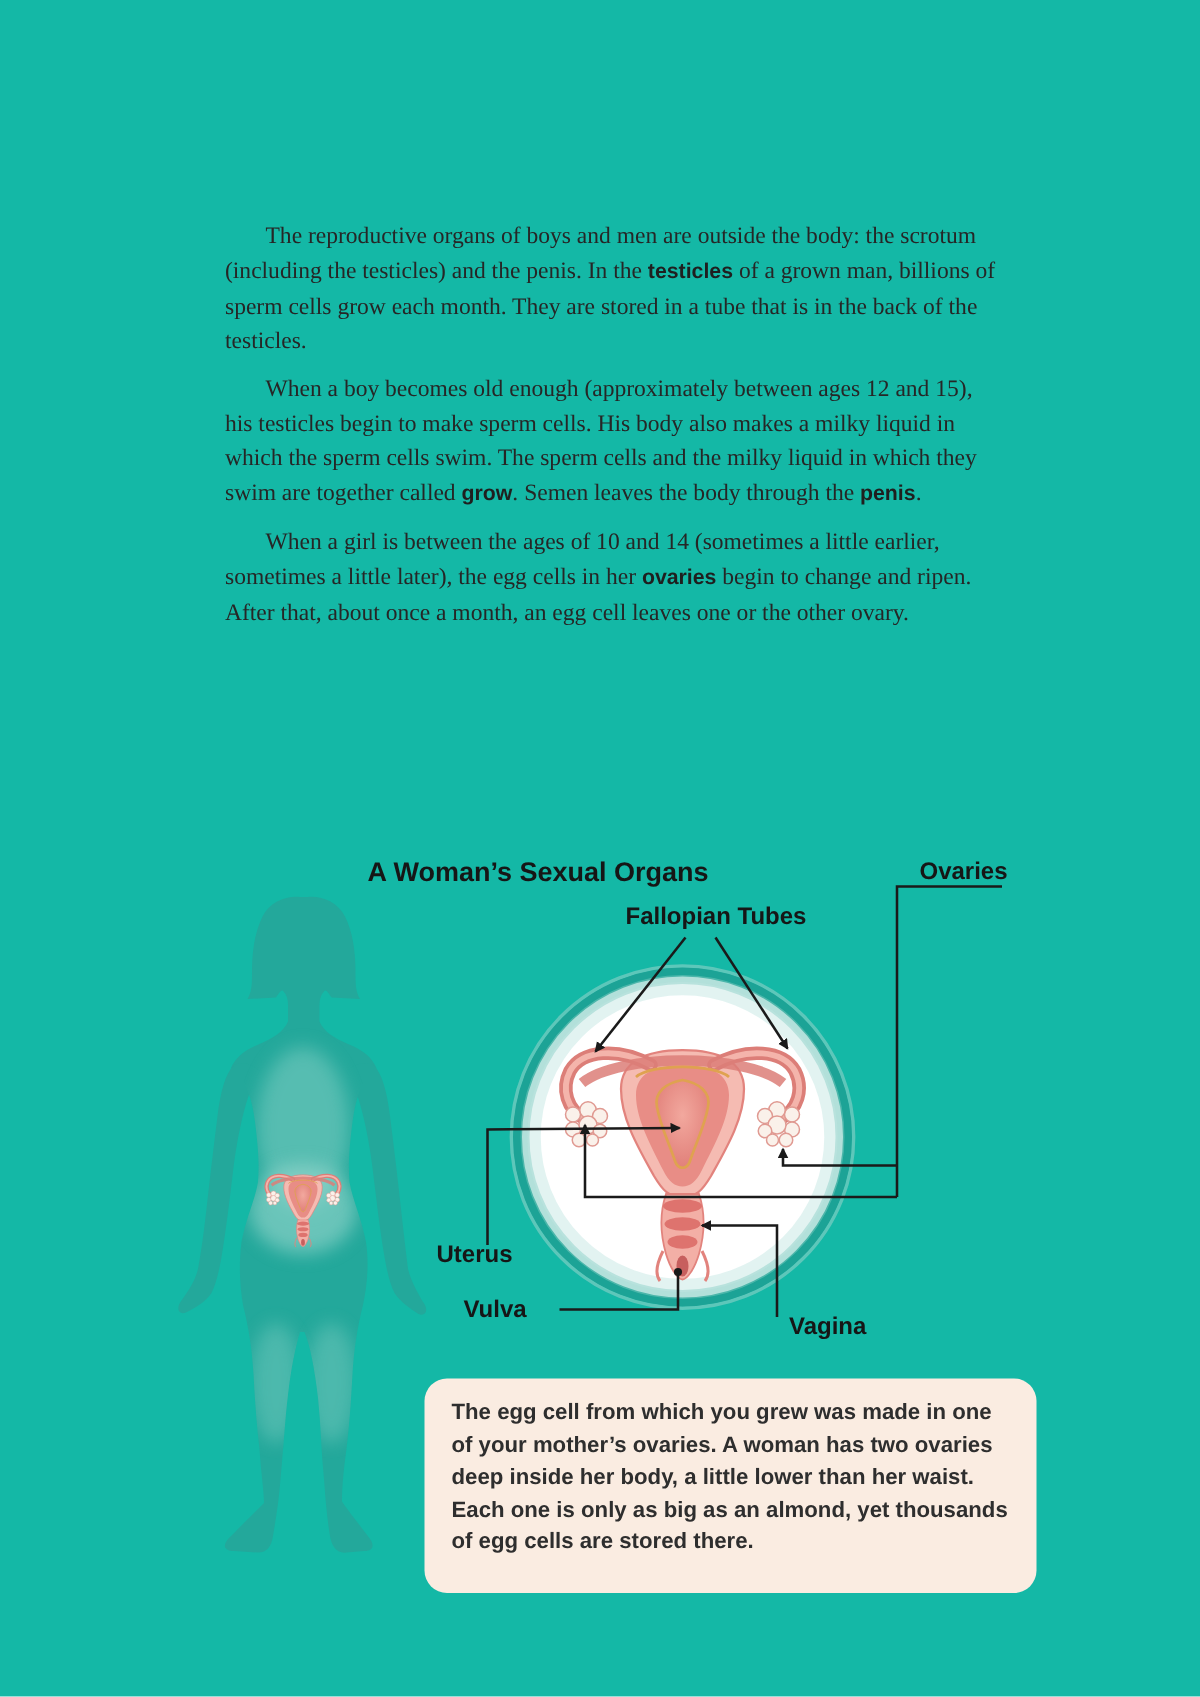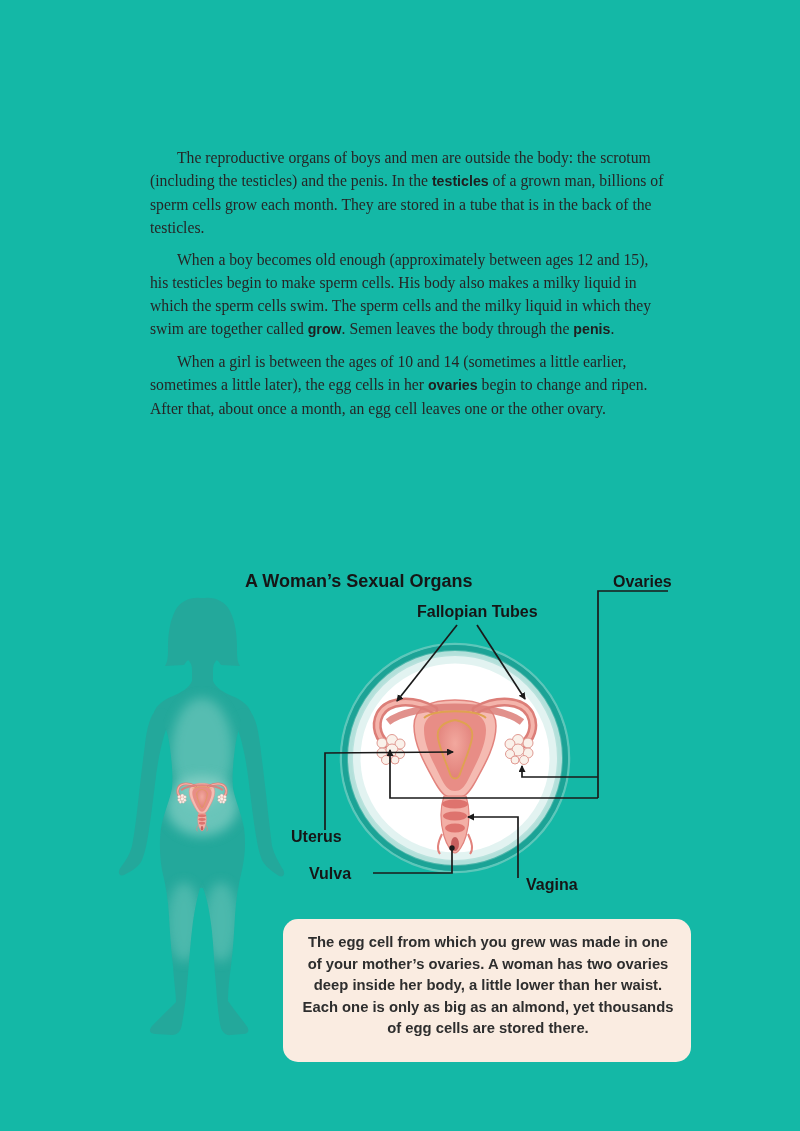--- a/index.html
+++ b/index.html
@@ -12,21 +12,21 @@
   .body-text p b{font-family:"Liberation Sans",sans-serif;font-weight:700;font-size:14.2px;color:#1f1f1f;}
   
   .dlabel{position:absolute;font-weight:700;font-size:16px;color:#161616;white-space:nowrap;}
   .dtitle{position:absolute;left:245px;top:571px;font-weight:700;font-size:18px;color:#161616;white-space:nowrap;}
   .abs{position:absolute;}
   .lines{z-index:6;}
   .circle-art{z-index:3;}
   .silhouette{z-index:2;}
   
   .callout{position:absolute;left:283px;top:919px;width:408px;height:143px;
-      background:#FAECE1;border-radius:15px;z-index:1;text-align:center;}
+      background:#FAECE1;border-radius:15px;z-index:1;}
   .callout p{margin:13px 18px;width:374px;font-weight:700;font-size:14.8px;line-height:21.5px;
       color:#2E2E2E;font-family:"Liberation Sans",sans-serif;}
   .hidden-defs{position:absolute;width:0;height:0;overflow:hidden;}
 </style>
 </head>
 <body>
 
 <svg class="hidden-defs" aria-hidden="true">
   <defs>
     <radialGradient id="cavityGrad" cx="50%" cy="40%" r="65%">

